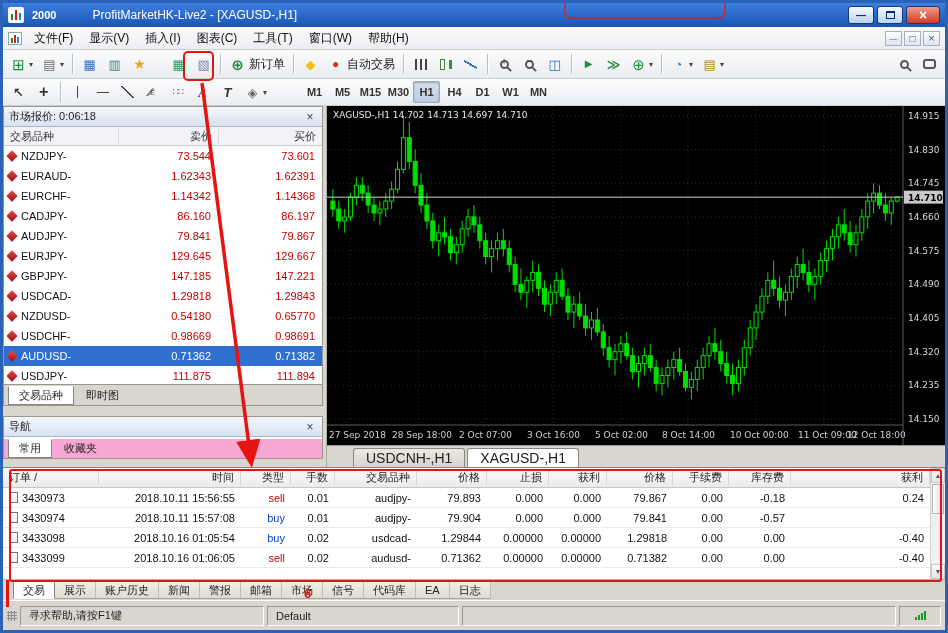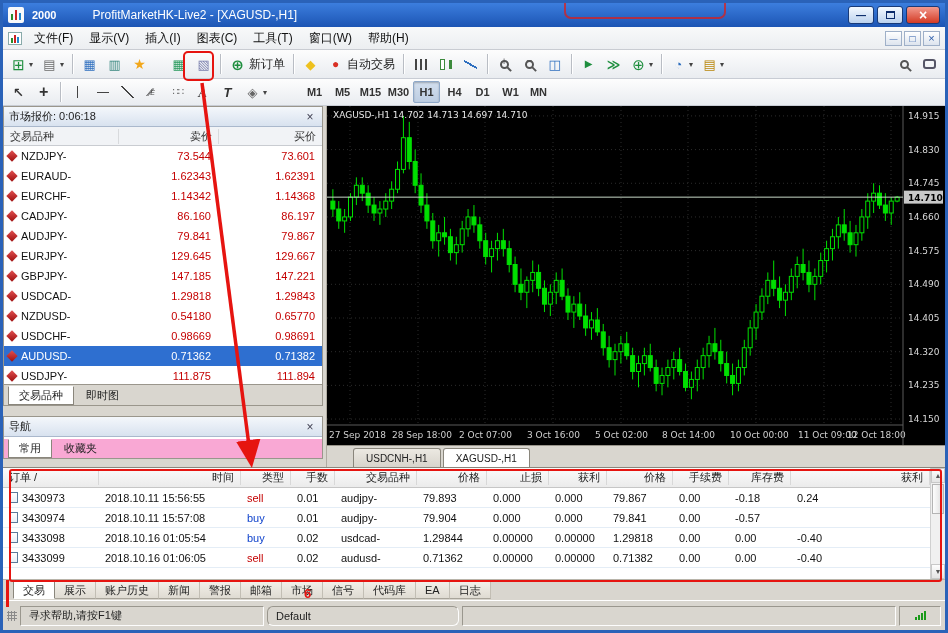--- a/index.html
+++ b/index.html
@@ -111,30 +111,30 @@
   .mw-row.selected .symname, .mw-row.selected .bid, .mw-row.selected .ask { color:#fff; }
   .mw-tabs { height:21px; background:#d9d6cf; border-top:1px solid #9a968c; display:flex; align-items:center; padding-left:4px; gap:2px; flex:0 0 auto; }
   .mw-tab, .nav-tab { padding:1px 10px; font-size:11px; color:#222; }
   .mw-tab.active, .nav-tab.active { background:#fff; border:1px solid #8a867c; border-top-color:#fff; }
 
   .nav-panel { margin-top:10px; background:#d9d6cf; border:1px solid #9a968c; }
   .nav-tabs { height:21px; background:#f9a8d4; display:flex; align-items:center; padding-left:4px; gap:2px; border-top:2px solid #fff; }
 
   #chart-svg { display:block; background:#000; flex:0 0 auto; }
   .chart-tabs { height:22px; background:#d9d6cf; border-top:1px solid #98948a; display:flex; align-items:flex-end; padding-left:26px; gap:2px; }
-  .chart-tab { height:19px; padding:0 12px; border:1px solid #8a867c; border-bottom:none; border-radius:3px 3px 0 0; background:linear-gradient(#ece9e2,#d8d4cc); font-size:10px; display:flex; align-items:center; color:#222; }
+  .chart-tab { height:19px; padding:0 12px; border:1px solid #8a867c; border-bottom:none; border-radius:3px 3px 0 0; background:linear-gradient(#ece9e2,#d8d4cc); font-size:14px; display:flex; align-items:center; color:#222; }
   .chart-tab.active { background:#fff; }
 
   
   .terminal { height:112px; background:#fff; border-top:1px solid #8a867c; display:flex; flex:0 0 auto; }
   .term-table { flex:1; display:flex; flex-direction:column; background:#fff; overflow:hidden; }
   .term-header { display:flex; height:20px; align-items:center; background:linear-gradient(#fbfbfb,#ebebeb); border-bottom:1px solid #c6c6c6; font-size:11px; color:#222; flex:0 0 auto; }
   .th { padding:0 6px; border-right:1px solid #d8d8d8; text-align:right; white-space:nowrap; overflow:hidden; }
   .term-row { display:flex; height:20px; align-items:center; font-size:11px; border-bottom:1px solid #e4edf6; }
-  .td { padding:0 6px; color:#111; white-space:nowrap; overflow:hidden; }
+  .td { padding:0 6px; text-align:right; color:#111; white-space:nowrap; overflow:hidden; }
   .c0 { width:96px; text-align:left; }
   .c1 { width:142px; } .c2 { width:50px; } .c3 { width:44px; } .c4 { width:82px; }
   .c5 { width:70px; } .c6 { width:62px; } .c7 { width:58px; } .c8 { width:66px; }
   .c9 { width:56px; } .c10 { width:62px; } .c11 { flex:1; }
   .td.c0 { display:flex; align-items:center; gap:4px; }
   .doc-ico { width:9px; height:11px; border:1px solid #5a7a9a; background:linear-gradient(#fff,#e8f0f8); flex:0 0 auto; }
   .t-sell .cell-type { color:#c40000; }
   .t-buy .cell-type { color:#1144cc; }
   .vscroll { width:15px; background:#f0f0f0; border-left:1px solid #d0d0d0; display:flex; flex-direction:column; }
   .sbtn { height:15px; border:1px solid #c8c8c8; background:linear-gradient(#fdfdfd,#e4e4e4); font-size:7px; color:#555; display:flex; align-items:center; justify-content:center; }
@@ -144,21 +144,21 @@
   .sfill { flex:1; }
 
   
   .term-tabs { height:21px; background:#d9d6cf; display:flex; align-items:center; padding-left:10px; border-top:1px solid #b8b4aa; flex:0 0 auto; }
   .term-tab { height:18px; display:flex; align-items:center; padding:0 9px; font-size:11px; color:#222; border-right:1px solid #c2beb4; border-top:1px solid #fff; border-bottom:1px solid #a8a49a; background:linear-gradient(#f2efe9,#dfdbd2); }
   .term-tab.active { background:#fff; border:1px solid #8a867c; border-bottom-color:#fff; }
   .statusbar { flex:1; background:#d9d6cf; display:flex; align-items:center; gap:3px; padding:2px 4px; border-top:1px solid #fff; }
   .grip { width:10px; height:10px; background-image:radial-gradient(circle,#8a8a8a 1px,transparent 1.4px); background-size:3px 3px; }
   .scell { height:20px; display:flex; align-items:center; padding:0 8px; border:1px solid; border-color:#9a978e #fdfdfd #fdfdfd #9a978e; font-size:11px; color:#222; }
   .scell.help { width:244px; }
-  .scell.profile { width:192px;border-radius:6px; }
+  .scell.profile { width:192px; }
   .scell.fill { flex:1; }
   .scell.conn { width:42px; justify-content:center; }
   .conn-bars { display:flex; align-items:flex-end; gap:1px; }
   .conn-bars i { display:block; width:2px; background:#1a9a1a; }
   .conn-bars i:nth-child(1){height:3px;} .conn-bars i:nth-child(2){height:5px;}
   .conn-bars i:nth-child(3){height:7px;} .conn-bars i:nth-child(4){height:9px;}
 
   
   .annos { position:absolute; inset:0; pointer-events:none; z-index:99; }
   .anno-box { position:absolute; border:2px solid #e61410; }

